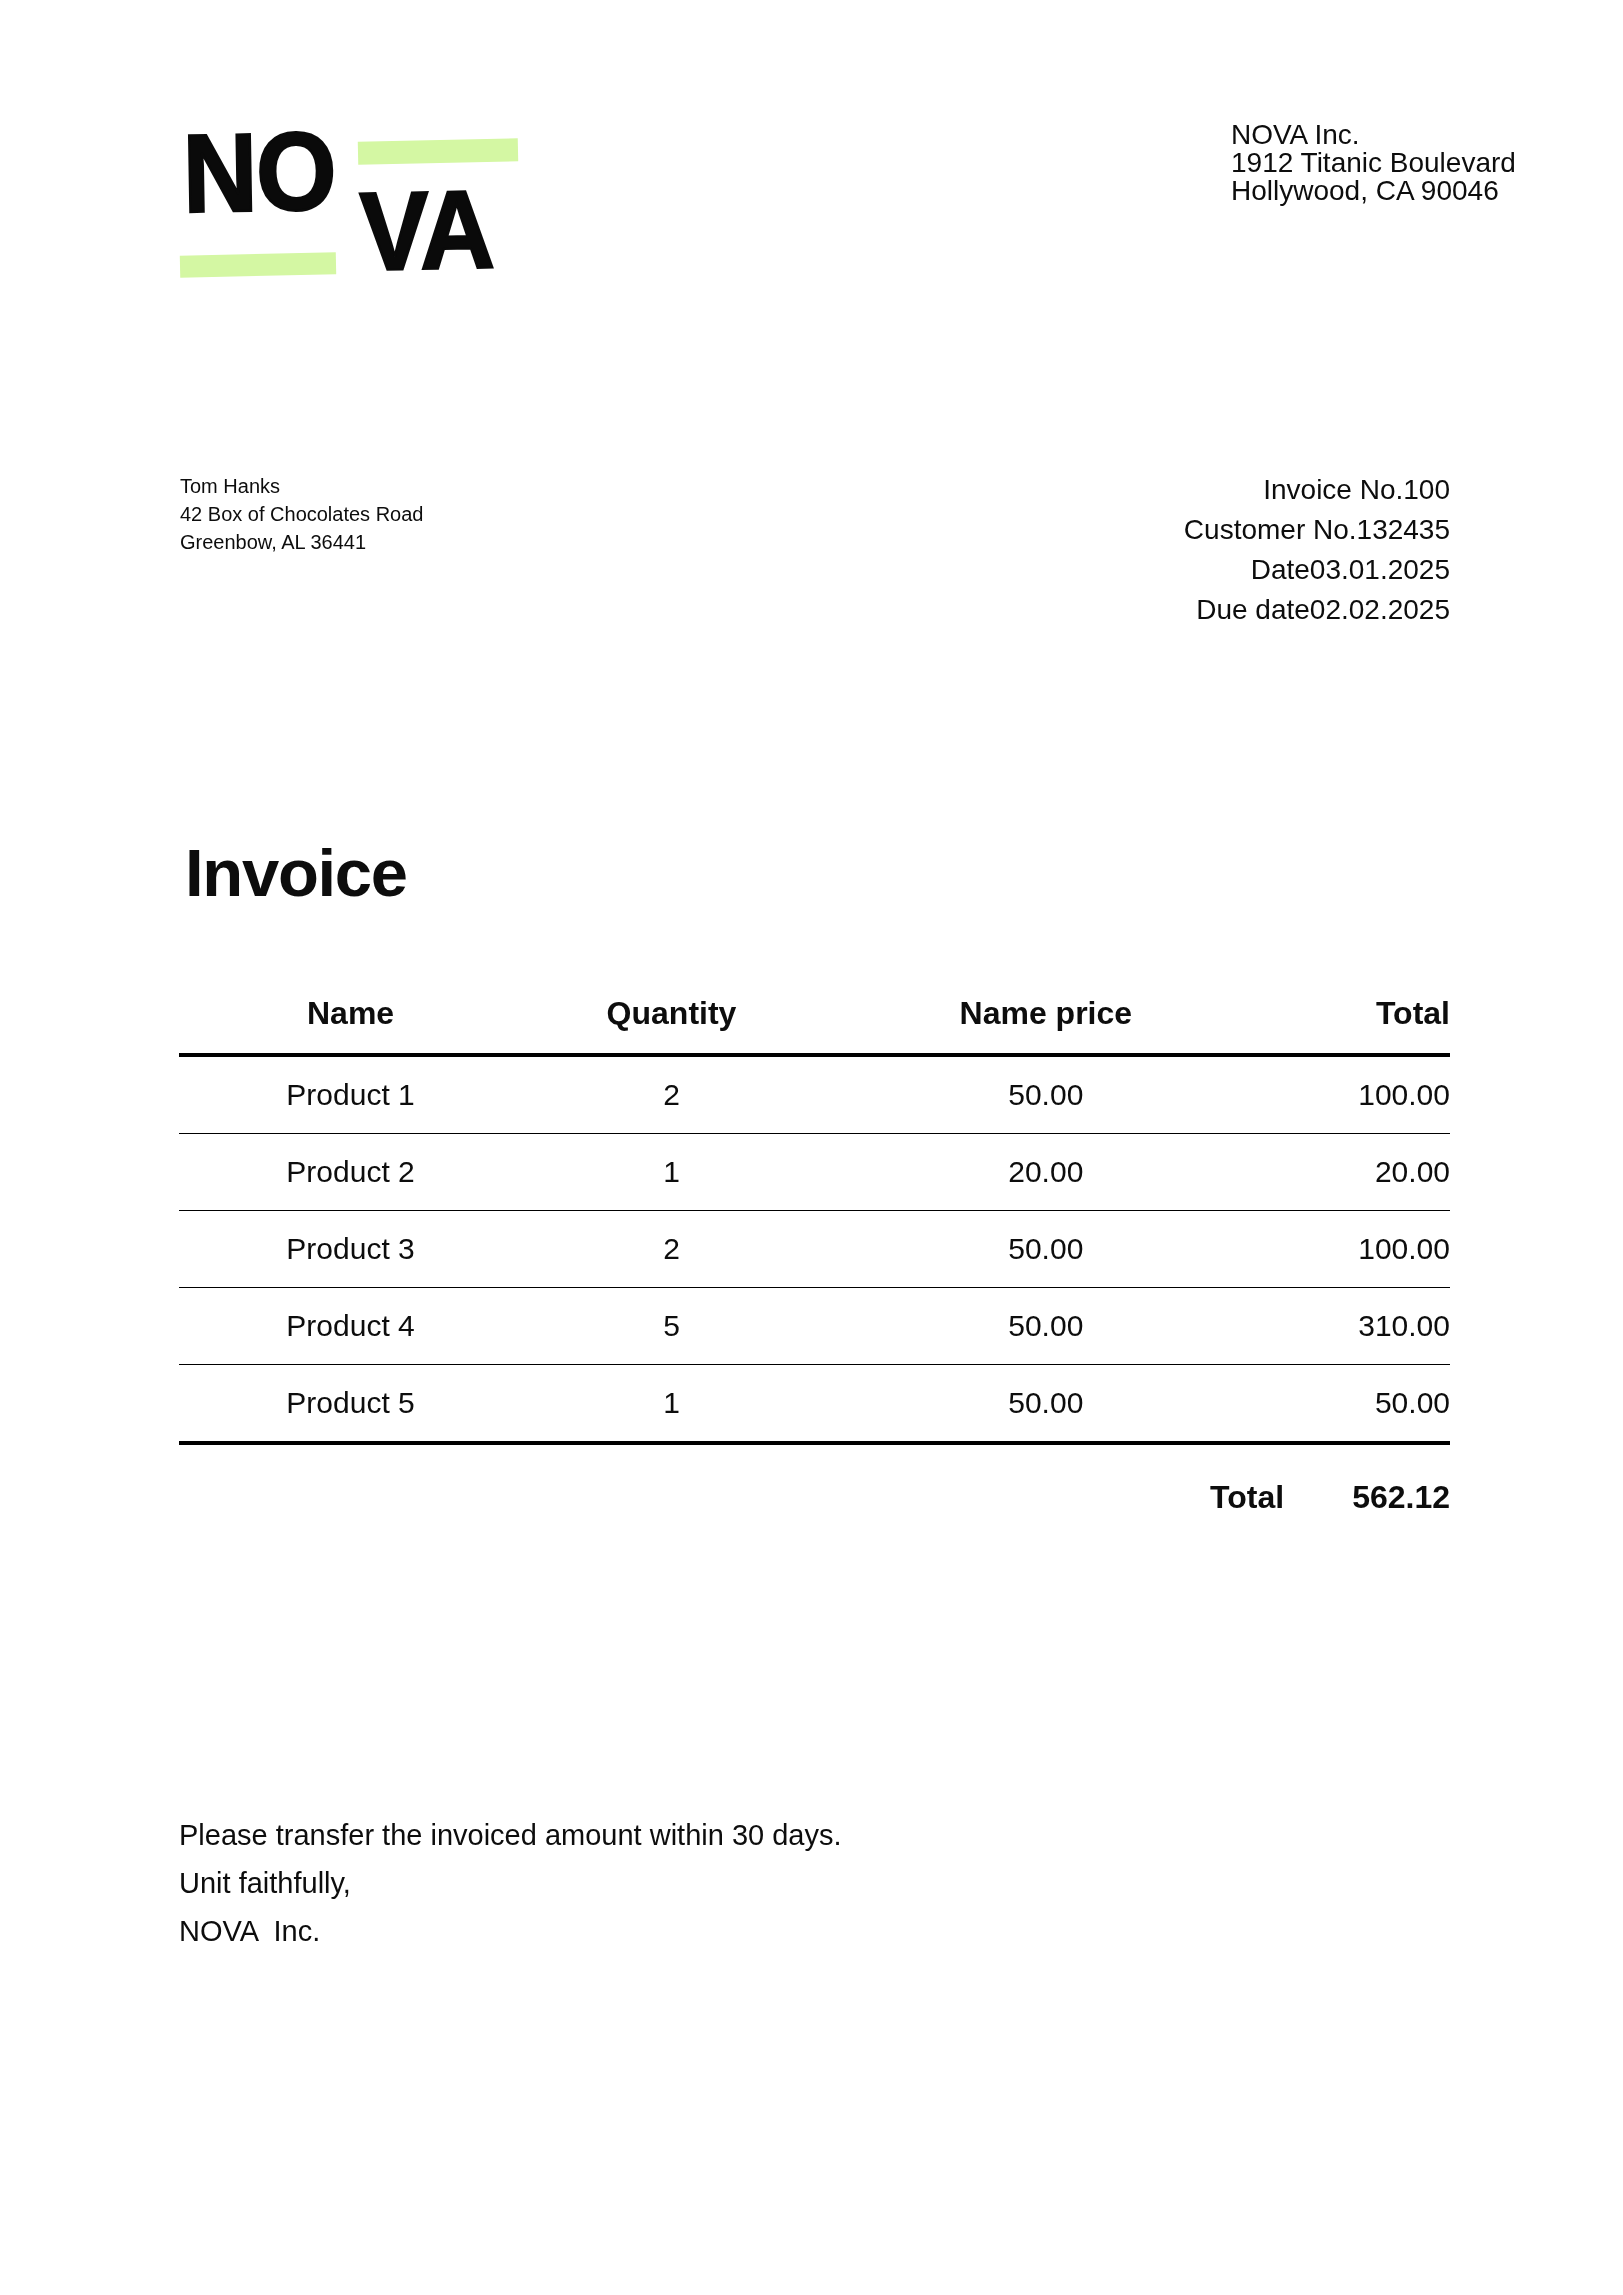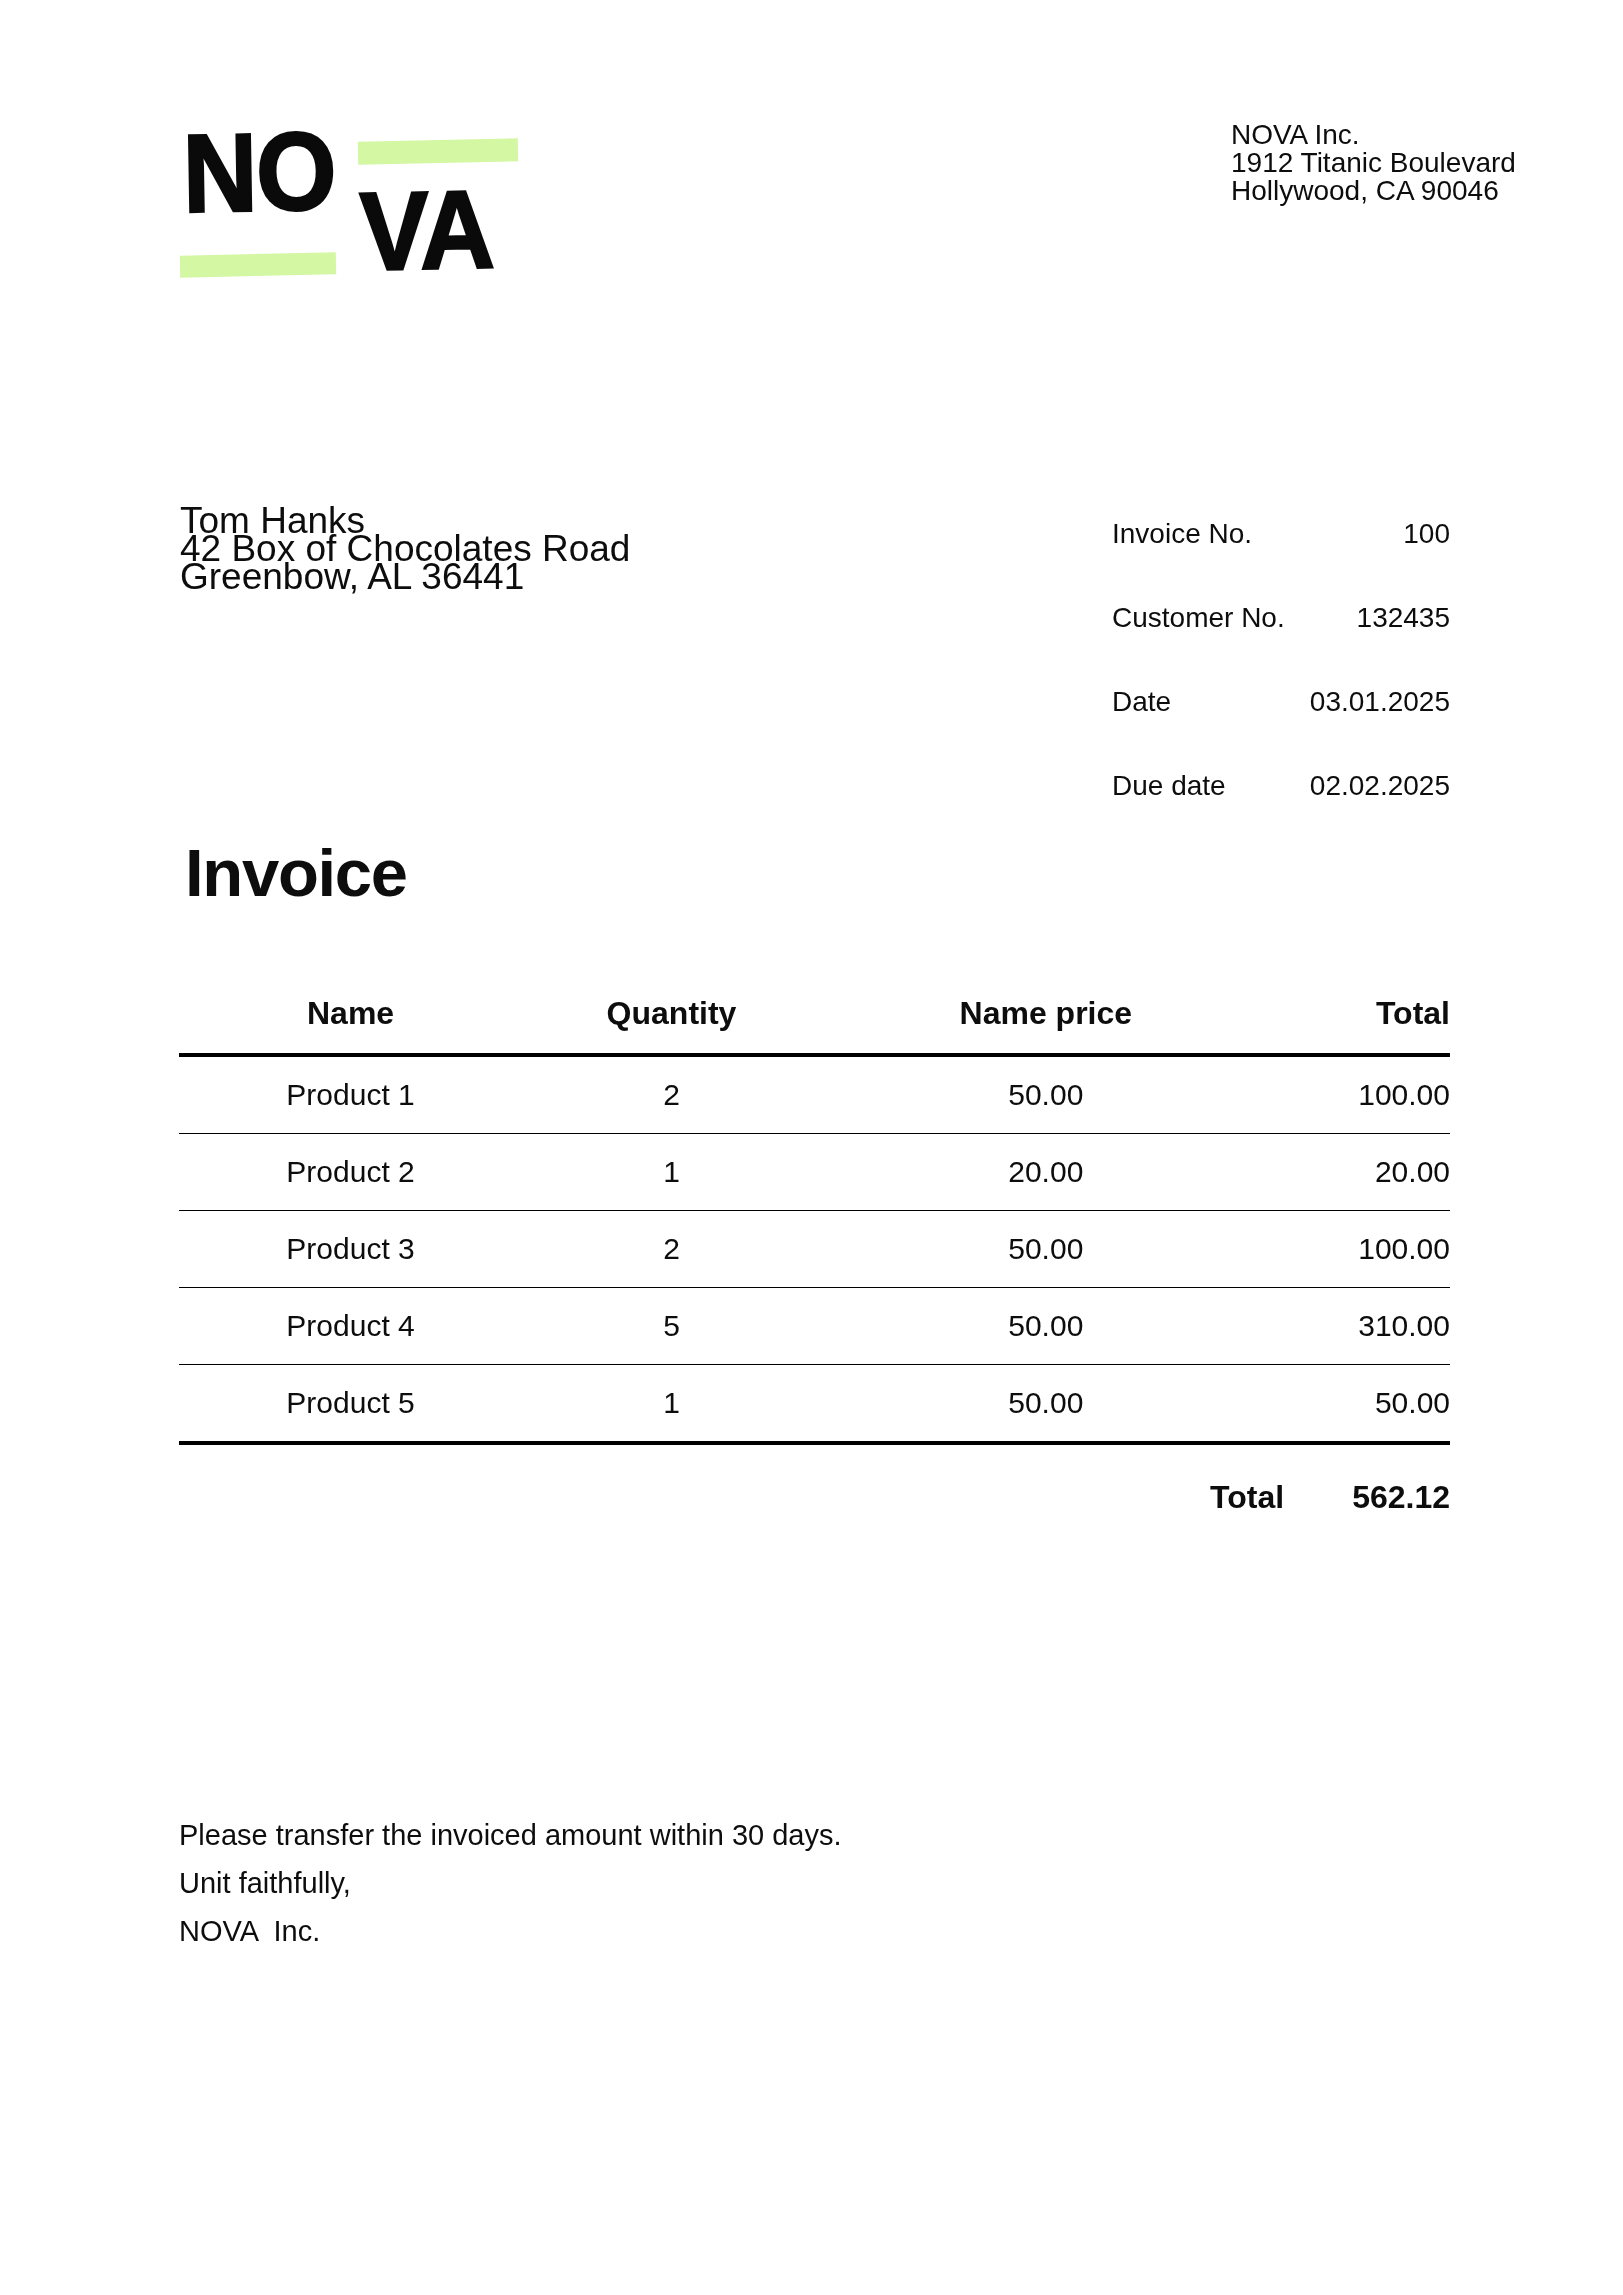--- a/index.html
+++ b/index.html
@@ -45,34 +45,33 @@
   
   .text-line { display: block; }
   .sender-block {
     position: absolute;
     left: 1231px; top: 121px;
     font-size: 28px; line-height: 28px;
   }
   .recipient-block {
     position: absolute;
     left: 180px; top: 472px;
-    font-size: 37px; line-height: 28px; margin-top: 35px;
+    font-size: 20px; line-height: 28px;
   }
   .meta-block {
     position: absolute;
     left: 1112px; top: 470px;
     width: 338px;
     font-size: 28px;
   }
   .meta-row {
     display: flex;
-    justify-content: space-between;
+    justify-content: flex-end;
     align-items: center;
     height: 40px;
-    margin-top: 44px;
   }
 
   
   .doc-title {
     position: absolute;
     left: 179px; top: 833px;
     font-size: 67px;
     line-height: 67px;
     font-weight: 700;
     letter-spacing: -1.3px;

